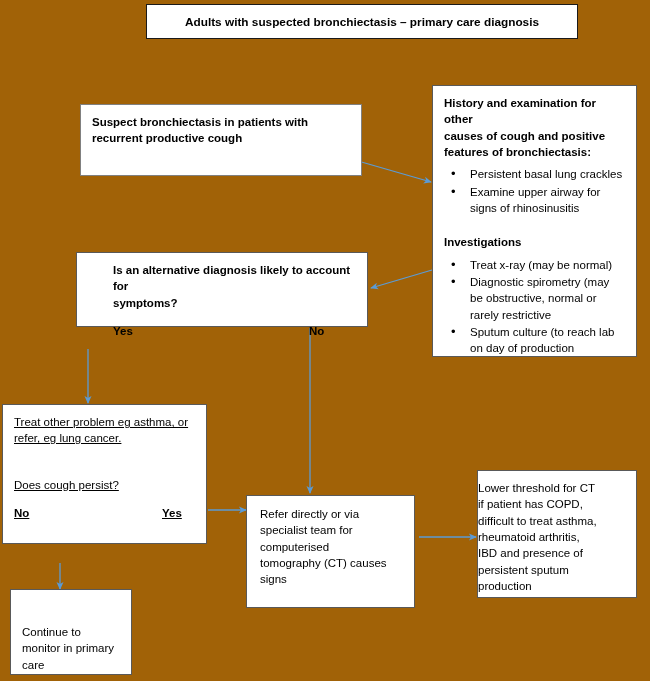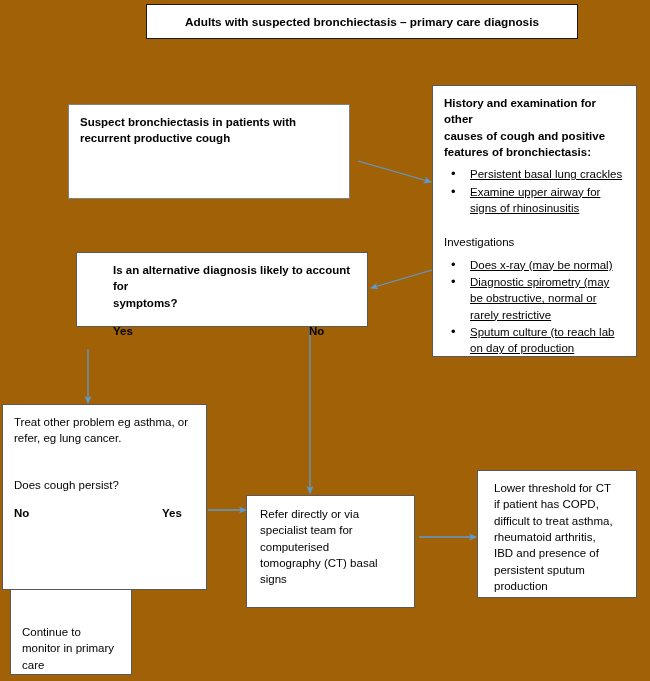--- a/index.html
+++ b/index.html
@@ -43,31 +43,30 @@
   .spacer-md { height: 17px; }
   ul.bullets {
     margin: 6px 0 0 0;
     padding: 0 0 0 26px;
     list-style: none;
   }
   ul.bullets li {
     position: relative;
     margin: 0 0 1px 0;
     padding-left: 0;
-    text-decoration: underline;
   }
   ul.bullets li::before {
     content: "\2022";
     position: absolute;
     left: -19px;
     top: -1px;
     font-size: 13px;
     line-height: 1.42;
   }
-  .heading { font-weight: normal; }
+  .heading { font-weight: bold; }
   .yesno-row {
     display: flex;
     font-weight: bold;
   }
   .yesno-row .yes { width: 196px; }
   .yesno-row.treat .yes { width: 148px; }
   svg.arrows {
     position: absolute;
     left: 0;
     top: 0;
@@ -100,53 +99,53 @@
 
     <line x1="60" y1="563" x2="60" y2="589" stroke="#5B9BD5" stroke-width="1.3" marker-end="url(#ah)"></line>
 
     <line x1="419" y1="537" x2="476" y2="537" stroke="#5B9BD5" stroke-width="1.3" marker-end="url(#ah)"></line>
   </svg>
 
   <div class="box black title-box" style="left:146px; top:4px; width:432px; height:35px;">
     <span class="title-text">Adults with suspected bronchiectasis – primary care diagnosis</span>
   </div>
 
-  <div class="box pad" style="left:68px; top:104px; width:282px; height:95px;">
+  <div class="box pad" style="left:80px; top:104px; width:282px; height:72px;">
     <div class="b">Suspect bronchiectasis in patients with</div>
     <div class="b">recurrent productive cough</div>
   </div>
 
   <div class="box dark pad" style="left:432px; top:57px; width:205px; height:272px;margin-top:28px;">
     <div class="b">History and examination for other</div>
     <div class="b">causes of cough and positive</div>
     <div class="b">features of bronchiectasis:</div>
     <ul class="bullets">
       <li>Persistent basal lung crackles</li>
       <li>Examine upper airway for signs of rhinosinusitis</li>
     </ul>
     <div class="spacer-md"></div>
     <div class="heading">Investigations</div>
     <ul class="bullets">
-      <li>Does x-ray (may be normal)</li>
+      <li>Treat x-ray (may be normal)</li>
       <li>Diagnostic spirometry (may be obstructive, normal or rarely restrictive</li>
       <li>Sputum culture (to reach lab on day of production</li>
     </ul>
   </div>
 
   <div class="box dark pad" style="left:76px; top:252px; width:292px; height:75px;padding-left:36px;">
     <div class="b">Is an alternative diagnosis likely to account for</div>
     <div class="b">symptoms?</div>
     <div class="spacer-sm"></div>
     <div class="yesno-row">
       <span class="yes">Yes</span>
       <span>No</span>
     </div>
   </div>
 
-  <div class="box dark pad" style="left:2px; top:404px; width:205px; height:186px;">
+  <div class="box dark pad" style="left:2px; top:404px; width:205px; height:140px;text-decoration:underline;">
     <div>Treat other problem eg asthma, or</div>
     <div>refer, eg lung cancer.</div>
     <div style="height:30px;"></div>
     <div>Does cough persist?</div>
     <div class="spacer-sm"></div>
     <div class="yesno-row treat">
       <span class="yes">No</span>
       <span>Yes</span>
     </div>
   </div>
@@ -154,25 +153,25 @@
   <div class="box dark" style="left:10px; top:589px; width:122px; height:86px; padding:34px 11px 8px 11px;">
     <div>Continue to</div>
     <div>monitor in primary</div>
     <div>care</div>
   </div>
 
   <div class="box dark" style="left:246px; top:495px; width:169px; height:113px; padding:10px 5px 8px 13px;">
     <div>Refer directly or via</div>
     <div>specialist team for</div>
     <div>computerised</div>
-    <div>tomography (CT) basal</div>
+    <div>tomography (CT) causes</div>
     <div>signs</div>
   </div>
 
-  <div class="box dark" style="left:477px; top:470px; width:160px; height:128px; padding:9px 10px 8px 16px;">
+  <div class="box dark" style="left:477px; top:470px; width:160px; height:128px; padding:9px 10px 8px 0;">
     <div>Lower threshold for CT</div>
     <div>if patient has COPD,</div>
     <div>difficult to treat asthma,</div>
     <div>rheumatoid arthritis,</div>
     <div>IBD and presence of</div>
     <div>persistent sputum</div>
     <div>production</div>
   </div>
 
 </div>

